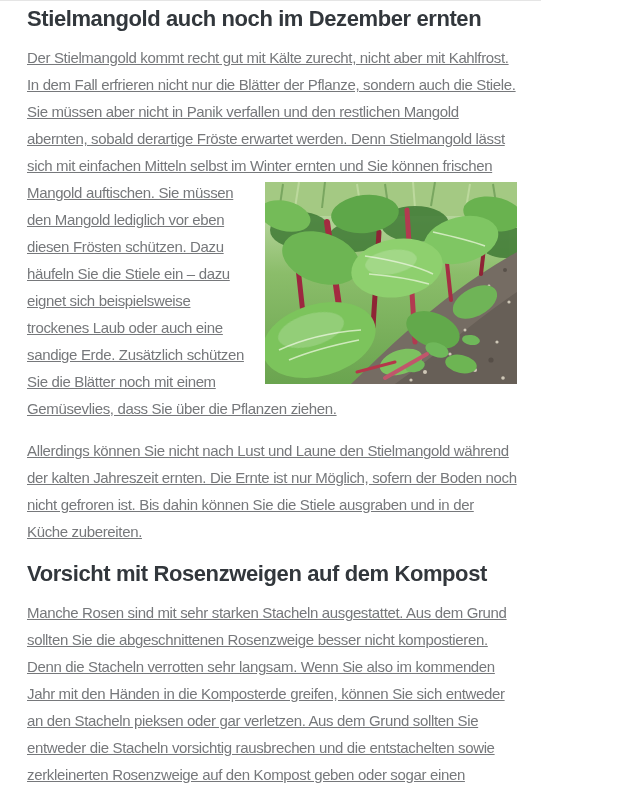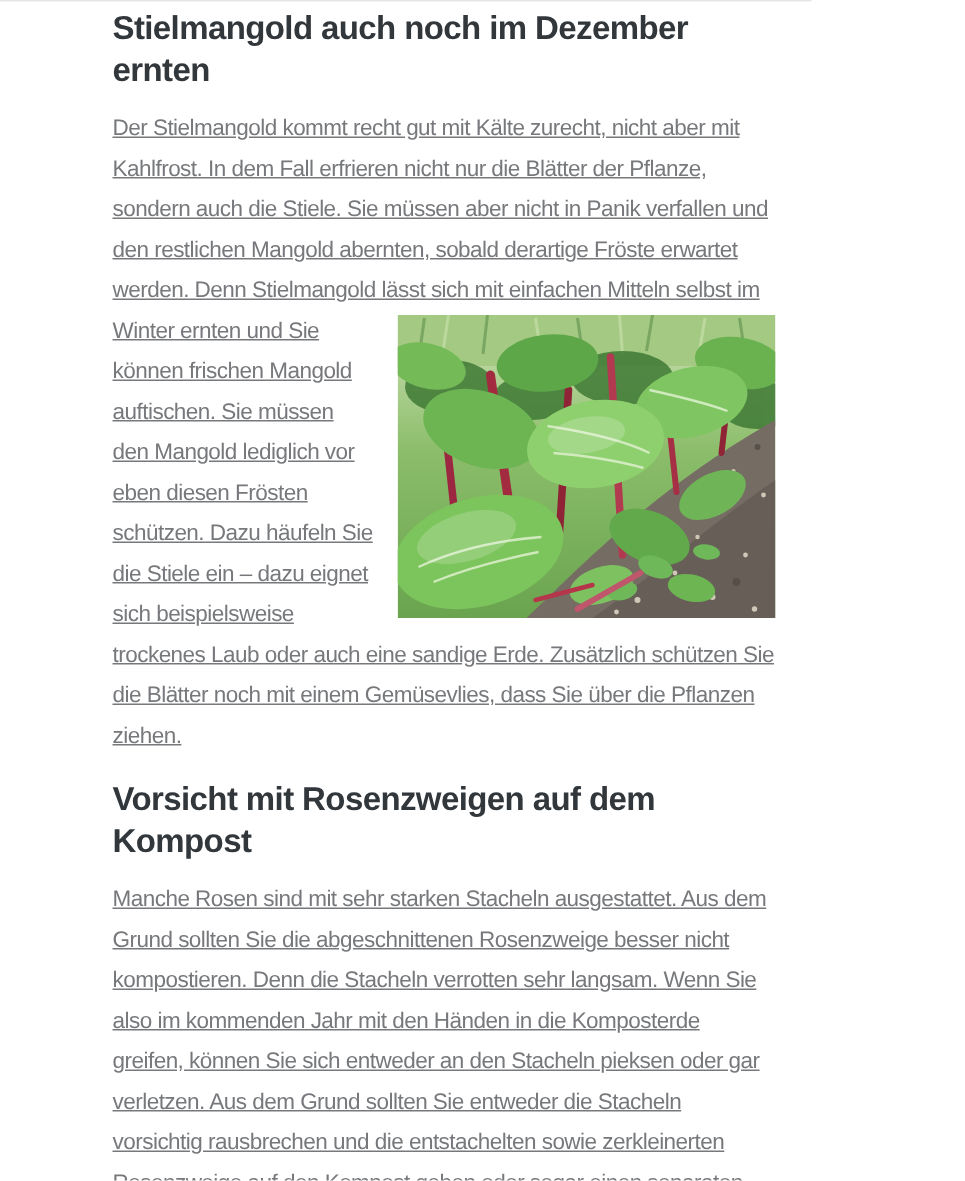--- a/index.html
+++ b/index.html
@@ -6,21 +6,20 @@
   body{
     width:643px;height:787px;overflow:hidden;
     background:#ffffff;
     font-family:"Liberation Sans",sans-serif;
     -webkit-font-smoothing:antialiased;
   }
   .page{
     width:541px;height:786px;
     border-top:1px solid #e5e5e5;
     box-sizing:border-box;
-    padding-left:48px;
   }
   article{
     padding:4px 24px 0 27px;
   }
   h1,h2{
     color:#32373c;
     font-size:22px;
     font-weight:bold;
     letter-spacing:-0.4px;
     line-height:28px;
@@ -146,20 +145,21 @@
             <ellipse cx="172" cy="168" rx="12" ry="7" transform="rotate(20 172 168)"></ellipse>
             <ellipse cx="150" cy="184" rx="10" ry="6" transform="rotate(-14 150 184)"></ellipse>
             <ellipse cx="206" cy="158" rx="9" ry="5" transform="rotate(8 206 158)"></ellipse>
           </g>
           <line x1="120" y1="196" x2="162" y2="172" stroke="#c0566b" stroke-width="4" stroke-linecap="round"></line>
           <line x1="92" y1="190" x2="130" y2="180" stroke="#b5364a" stroke-width="3" stroke-linecap="round"></line>
         </svg>
         </span><span>können frischen Mangold auftischen. Sie müssen den Mangold lediglich vor eben diesen Frösten schützen. Dazu häufeln Sie die Stiele ein – dazu eignet sich beispielsweise trockenes Laub oder auch eine sandige Erde. Zusätzlich schützen Sie die Blätter noch mit einem Gemüsevlies, dass Sie über die Pflanzen ziehen.</span>
     </p>
 
+    <p>Allerdings können Sie nicht nach Lust und Laune den Stielmangold während der kalten Jahreszeit ernten. Die Ernte ist nur Möglich, sofern der Boden noch nicht gefroren ist. Bis dahin können Sie die Stiele ausgraben und in der Küche zubereiten.</p>
 
 
     <h2>Vorsicht mit Rosenzweigen auf dem Kompost</h2>
 
     <p>Manche Rosen sind mit sehr starken Stacheln ausgestattet. Aus dem Grund sollten Sie die abgeschnittenen Rosenzweige besser nicht kompostieren. Denn die Stacheln verrotten sehr langsam. Wenn Sie also im kommenden Jahr mit den Händen in die Komposterde greifen, können Sie sich entweder an den Stacheln pieksen oder gar verletzen. Aus dem Grund sollten Sie entweder die Stacheln vorsichtig rausbrechen und die entstachelten sowie zerkleinerten Rosenzweige auf den Kompost geben oder sogar einen separaten Haufen anlegen. Auf diesen Haufen kommen dann alle Materialien, die lange Zeit zum Verrotten brauchen. Am besten häckseln Sie sämtliches Material für diesen Extra-Haufen. Das Häckselgut können Sie auch als Mulchmaterial unter Bäumen und Sträuchern gebrauchen.</p>
 
   </article>
 </div>
 
 </body></html>

